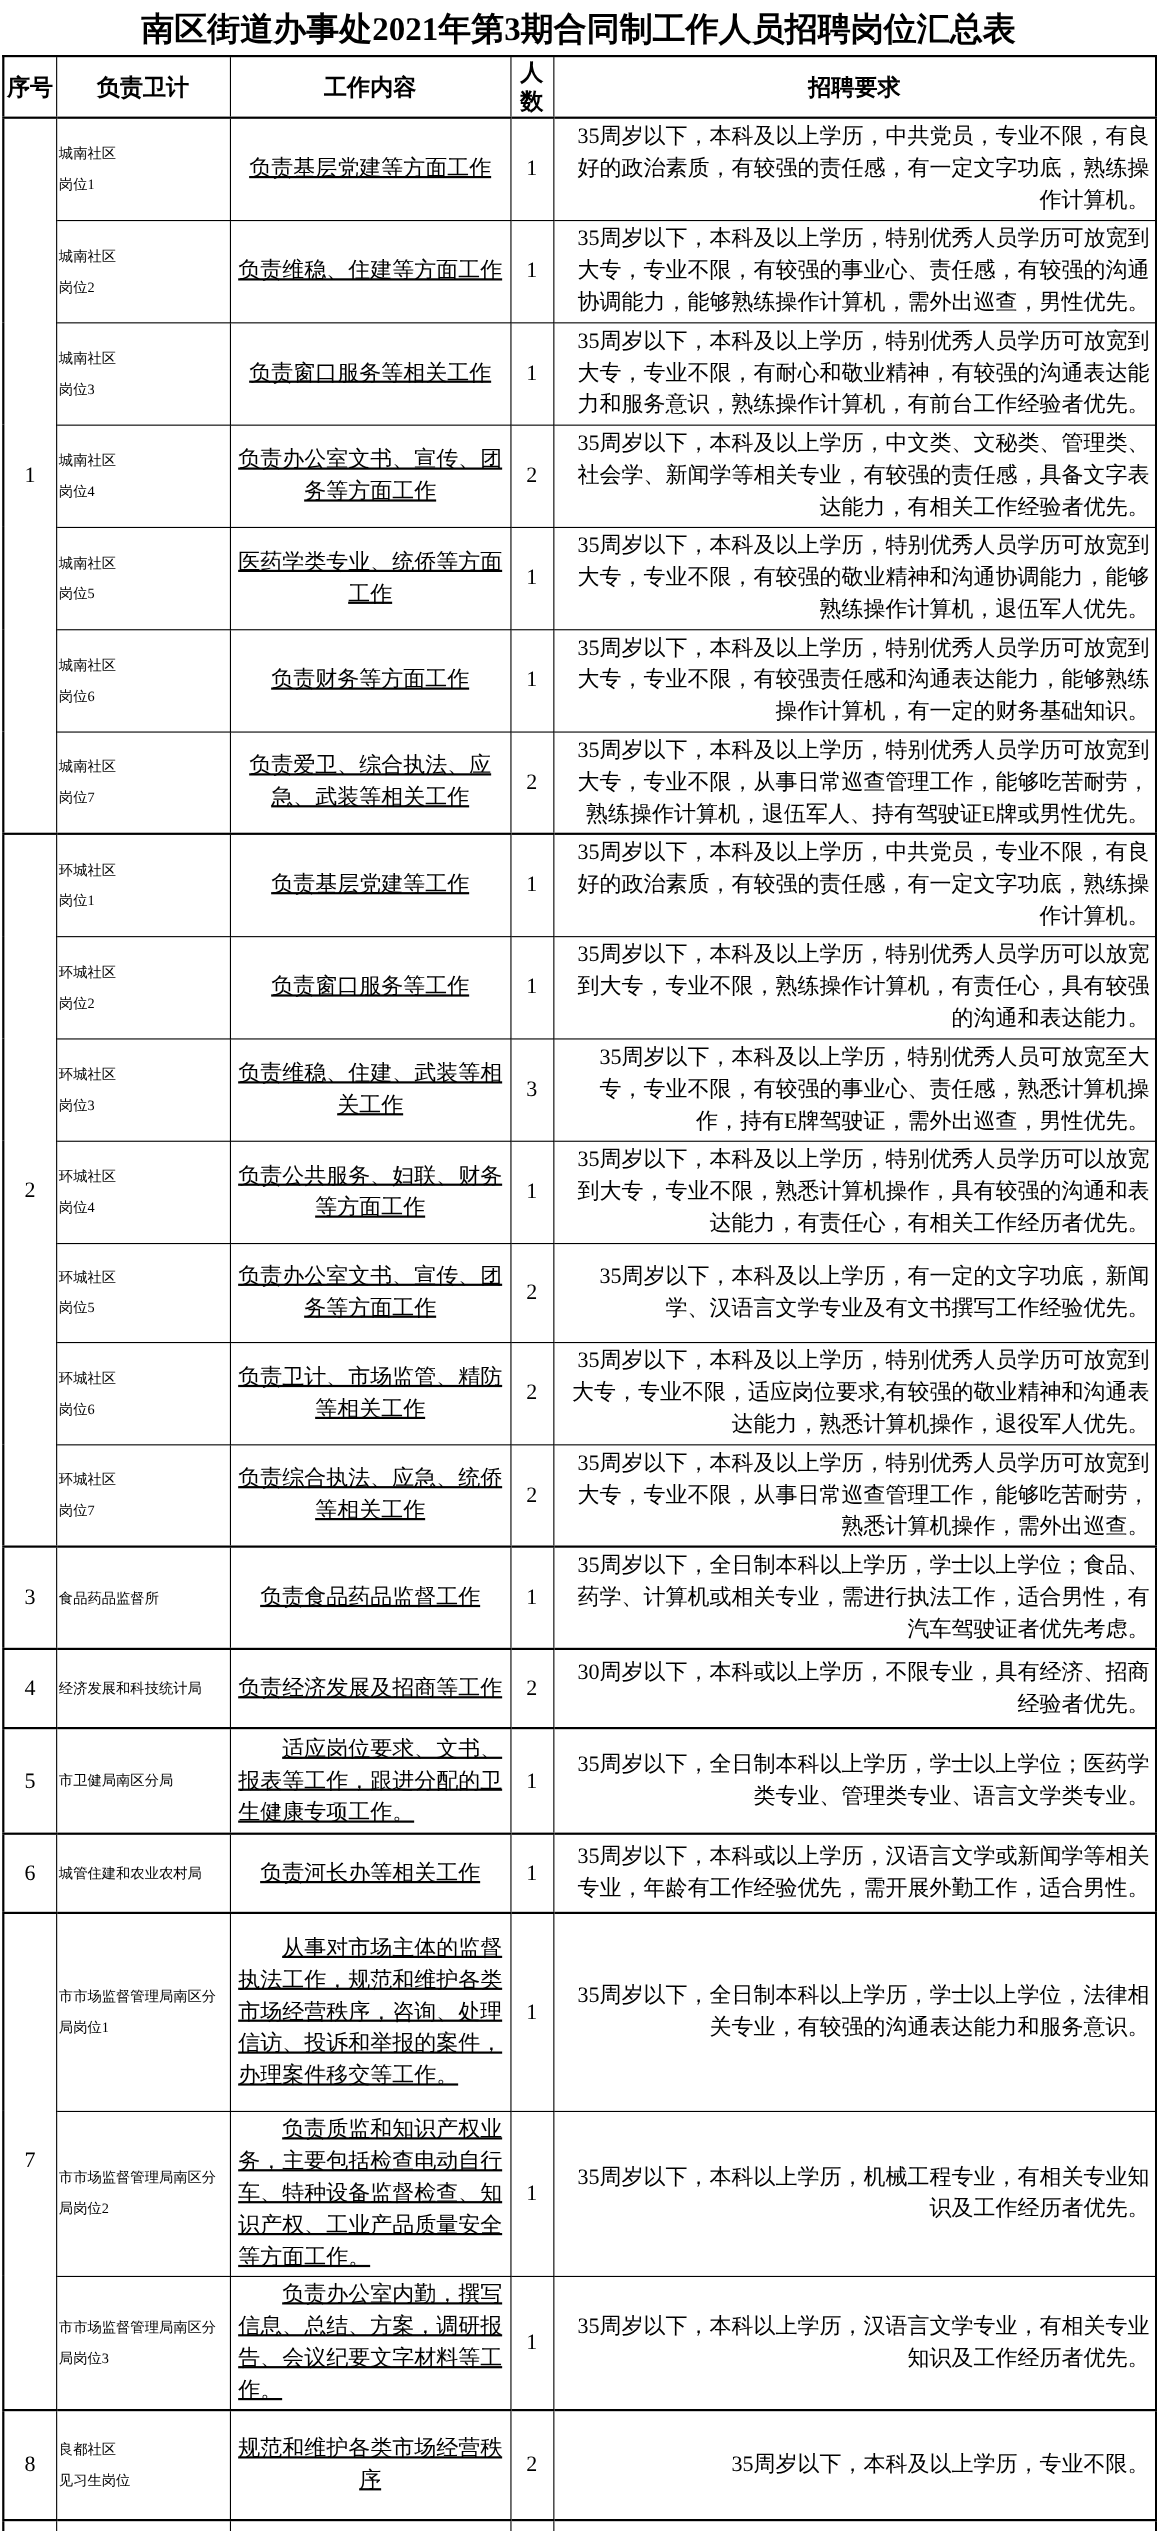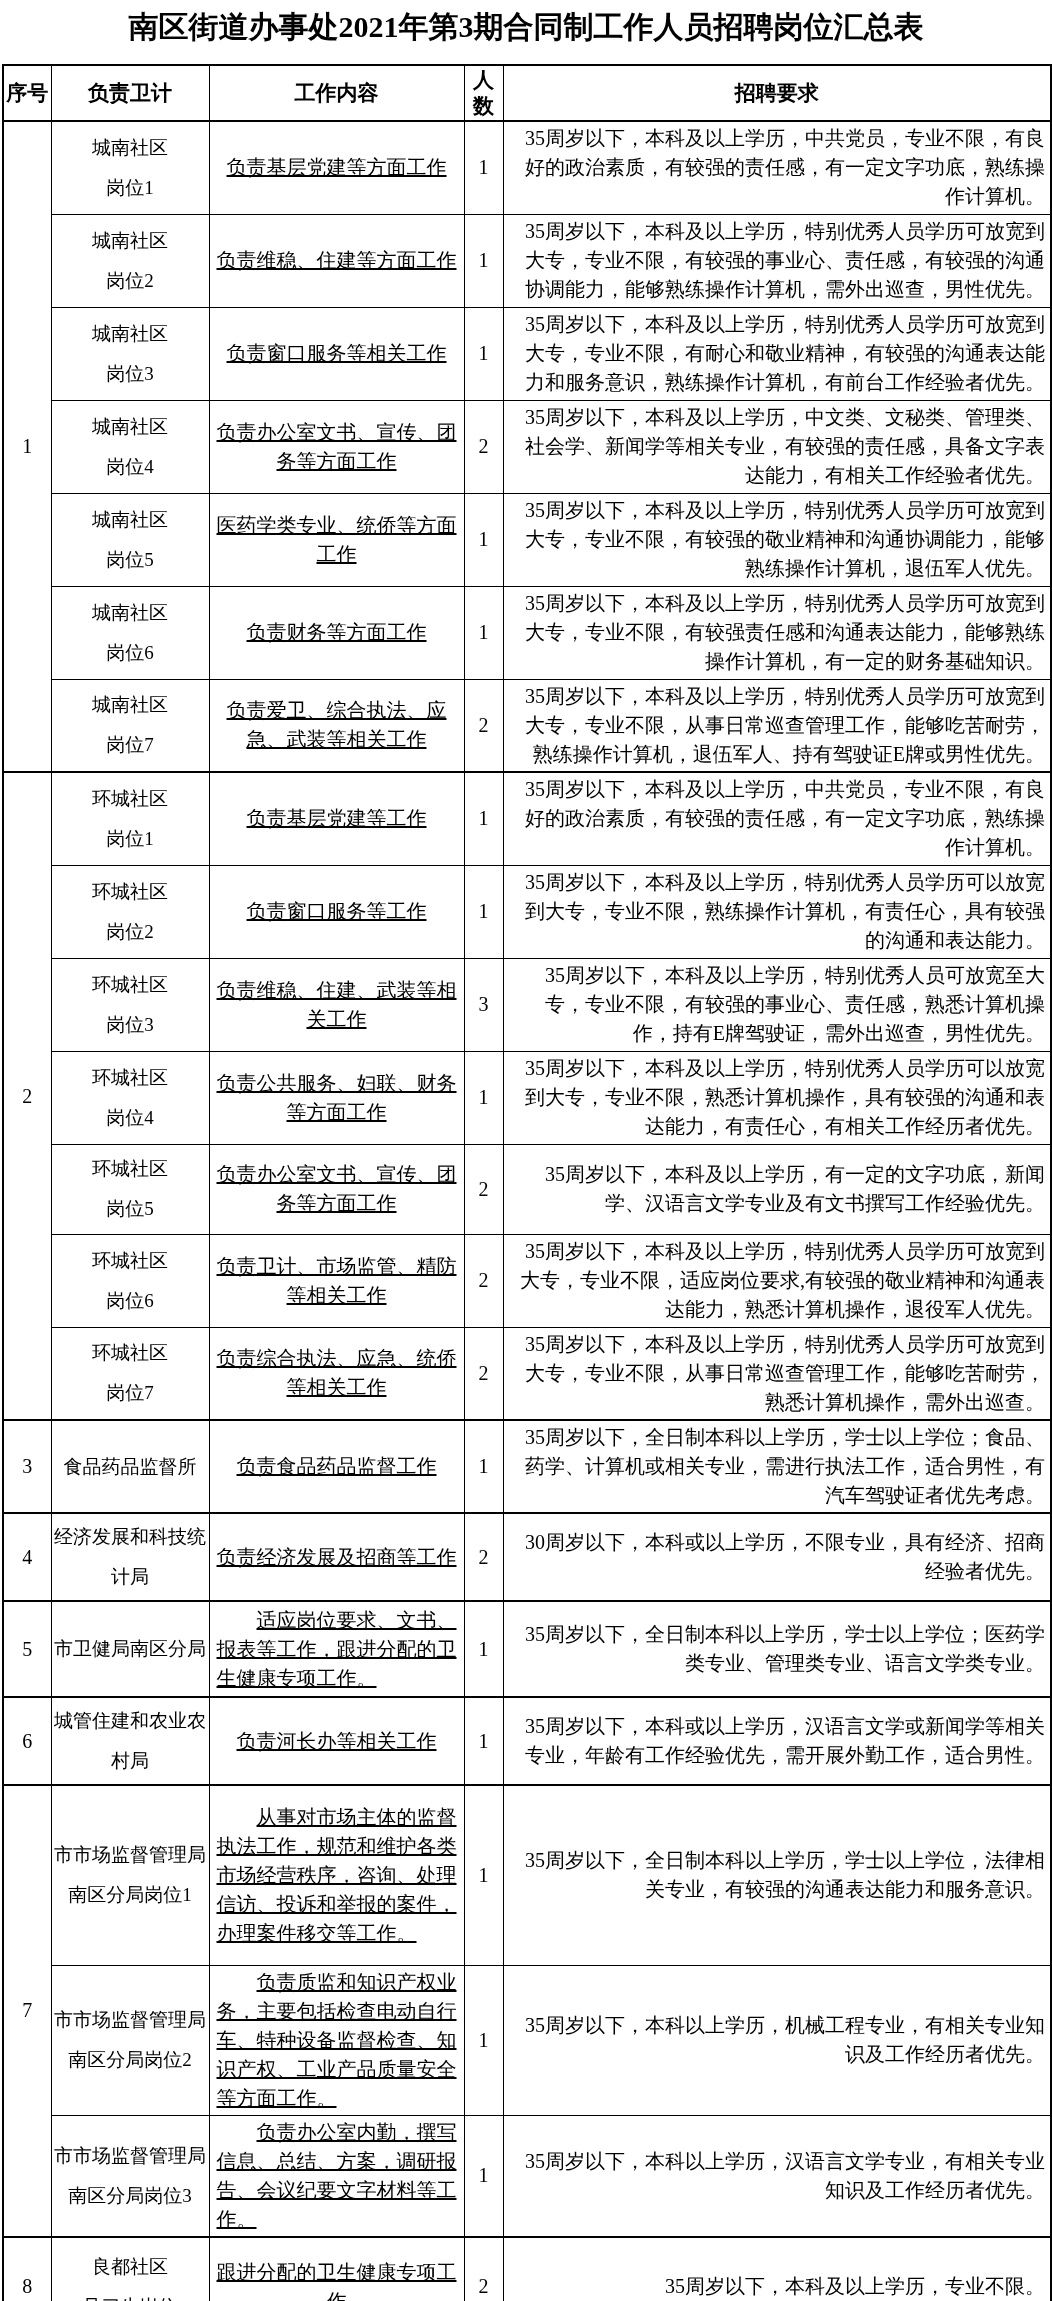--- a/index.html
+++ b/index.html
@@ -1,29 +1,29 @@
 <!DOCTYPE html>
 <html><head>
 <meta charset="utf-8">
 <style>
   html,body { margin:0; padding:0; background:#ffffff; color:#000; }
   body { width:1052px; font-family:"Liberation Serif","DejaVu Serif",serif; }
   .page { padding:1px 2px 4px 2px; }
-  .doc-title { font-size:30px; font-weight:bold; text-align:center; margin:8px 0 19px 0; line-height:36px; }
+  .doc-title { font-size:30px; font-weight:bold; text-align:center; margin:8px 0 5px 0; line-height:36px; }
   table.recruit { border-collapse:collapse; width:1048px; table-layout:fixed; border:2px solid #000; }
   col.c-seq  { width:48px; }
   col.c-dept { width:158px; }
   col.c-duty { width:255px; }
   col.c-num  { width:39px; }
   col.c-req  { width:548px; }
   th, td { border:1px solid #000; font-size:20px; line-height:29px; vertical-align:middle; padding:3px 2px; word-break:break-all; }
   thead th { font-size:21px; font-weight:bold; text-align:center; height:52px; padding:1px; line-height:26px; border-bottom:2px solid #000; }
   tr.grp td { border-top:2px solid #000; }
   td.seq { text-align:center; }
-  td.dept { text-align:center; white-space:pre-line; font-size:19px; line-height:40px; }
+  td.dept { white-space:pre-line; font-size:13px; line-height:28px; }
   td.duty { text-align:center;text-decoration:underline; }
   td.duty.para { text-align:justify; text-indent:2em; padding:2px 7px; }
   td.count { text-align:center; }
   td.req { text-align:right; padding:2px 5px 2px 4px; }
   tr.h93 { height:93px; }  tr.h90 { height:90px; }  tr.h72 { height:72px; }
   tr.h96 { height:96px; }  tr.h180 { height:180px; } tr.h150 { height:150px; }
   tr.h110 { height:110px; } tr.h100 { height:100px; } tr.h42 { height:42px; }
 </style>
 </head>
 <body>
@@ -201,21 +201,21 @@
         <td class="dept">市市场监督管理局南区分局岗位3</td>
         <td class="duty para">负责办公室内勤，撰写信息、总结、方案，调研报告、会议纪要文字材料等工作。</td>
         <td class="count">1</td>
         <td class="req">35周岁以下，本科以上学历，汉语言文学专业，有相关专业知识及工作经历者优先。</td>
       </tr>
 
       <tr class="grp h100">
         <td class="seq">8</td>
         <td class="dept">良都社区
 见习生岗位</td>
-        <td class="duty">跟进分配的卫生健康专项工作</td>
+        <td class="duty">规范和维护各类市场经营秩序</td>
         <td class="count">2</td>
         <td class="req">35周岁以下，本科及以上学历，专业不限。</td>
       </tr>
 
       <tr class="grp h42">
         <td class="seq">合计</td>
         <td class="dept"></td>
         <td class="duty"></td>
         <td class="count">31</td>
         <td class="req"></td>

